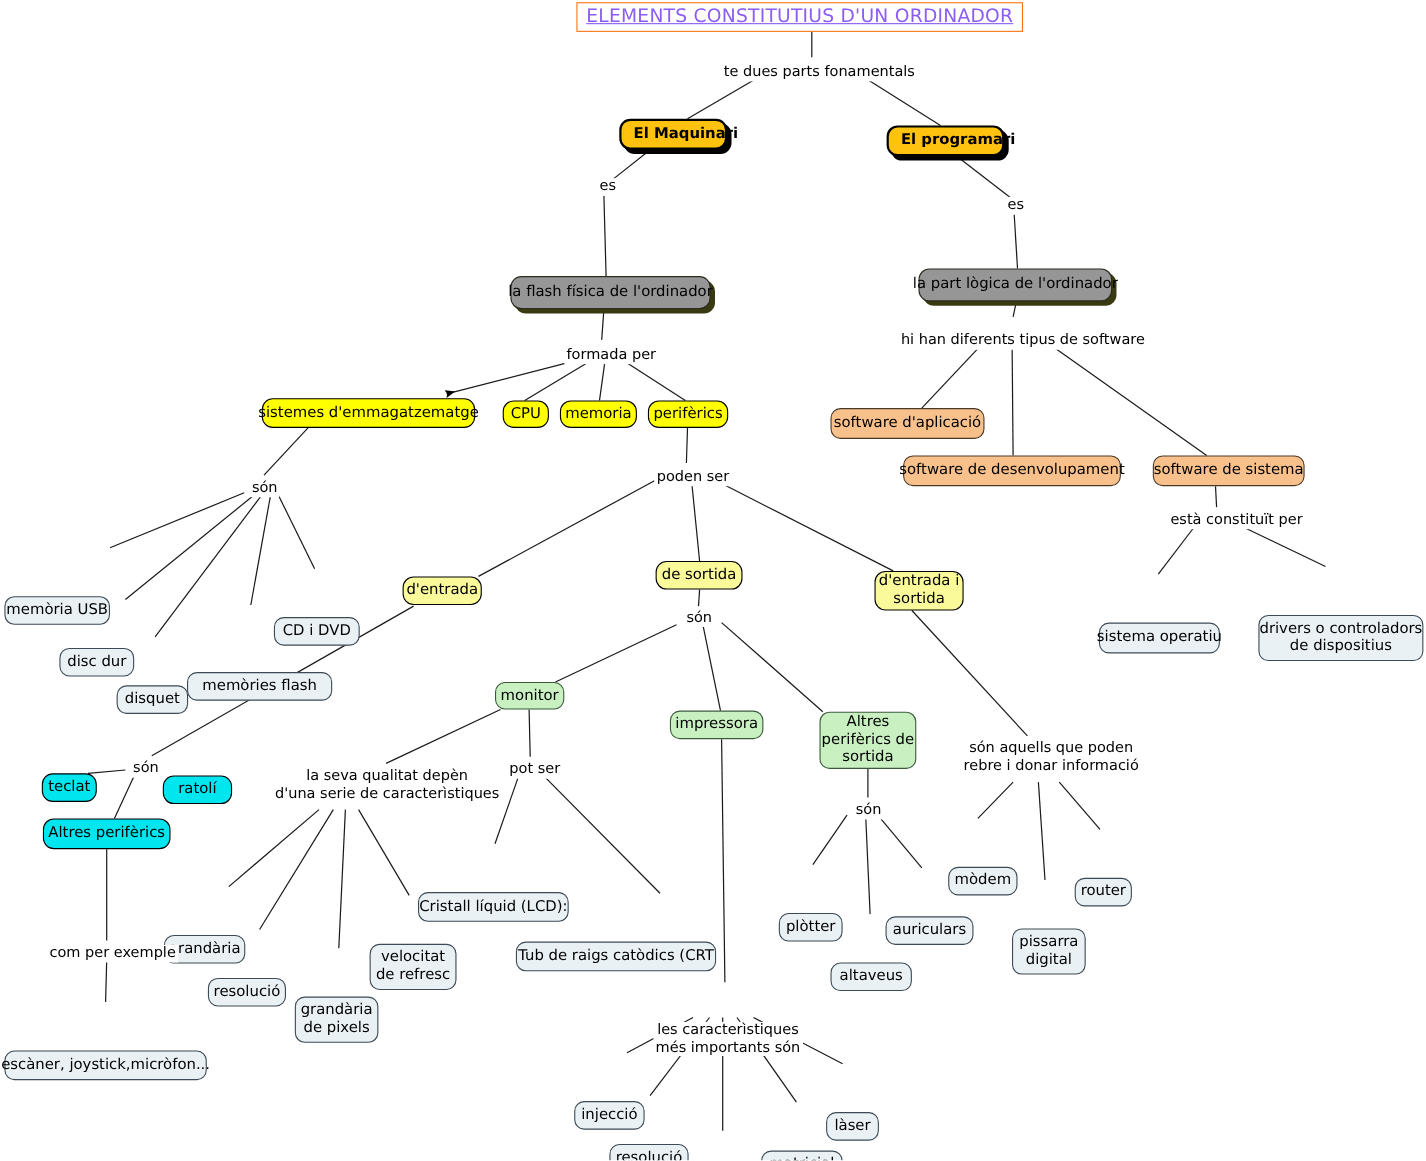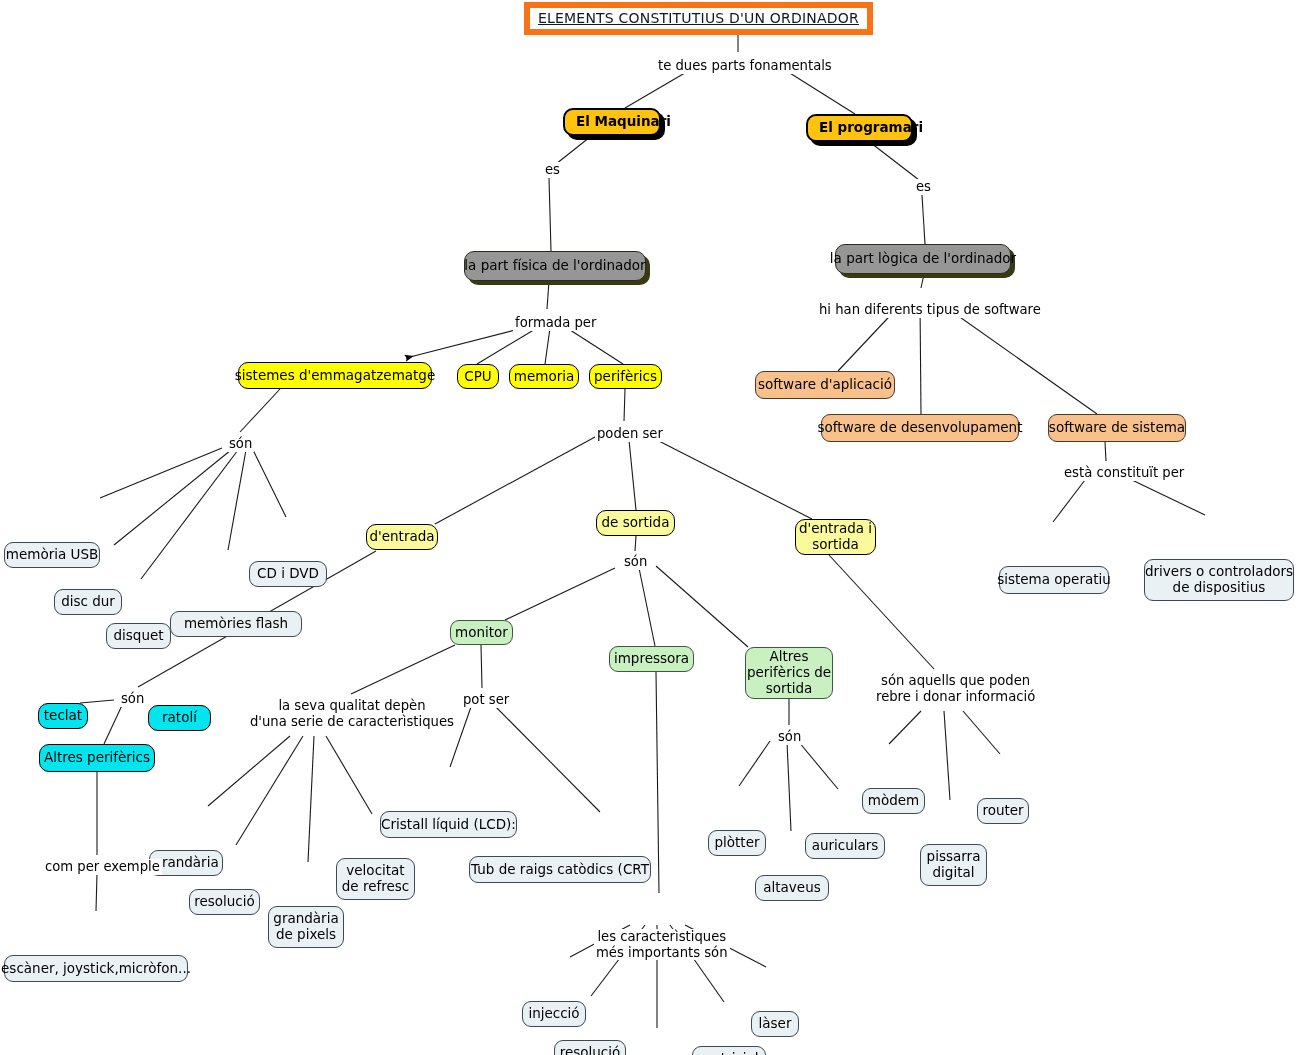--- a/index.html
+++ b/index.html
@@ -53,24 +53,24 @@
     text-align: center;
     white-space: pre;
     background: #ffffff;
     z-index: 6;
     padding: 0 2px;
   }
   
   .title-box {
     position: absolute;
     box-sizing: border-box;
-    border: 6px solid #f97316;
-    background: #ffffff;
-    color: #0f172a;
-    font-size: 14px;
+    border: 1px solid #f97316;
+    background: #ffffff;
+    color: #8b5cf6;
+    font-size: 17px;
     letter-spacing: .2px;
     text-decoration: underline;
     padding: 2px 8px 3px 8px;
     white-space: pre;
     z-index: 7;
   }
   
   .c-gold {
     background: #FFC20E;
     border: 2px solid #000000;
@@ -213,21 +213,21 @@
       <div class="phrase" style="left: 776px; top: 729px;">són</div>
       <div class="phrase" style="left: 874px; top: 673px;">són aquells que poden
 rebre i donar informació</div>
       <div class="phrase" style="left: 43px; top: 859px;">com per exemple</div>
       <div class="phrase" style="left: 594px; top: 913px; margin-top: 16px;">les caracterìstiques
 més importants són</div>
     </div>
   <div id="node-layer">
       <div class="node c-gold" style="left: 563px; top: 108px; width: 98px; height: 28px;">El Maquinari</div>
       <div class="node c-gold" style="left: 806px; top: 114px; width: 107px; height: 28px;">El programari</div>
-      <div class="node c-grey" style="left: 464px; top: 251px; width: 182px; height: 30px;">la part física de l'ordinador</div>
+      <div class="node c-grey" style="left: 464px; top: 251px; width: 182px; height: 30px;">la flash física de l'ordinador</div>
       <div class="node c-grey" style="left: 835px; top: 244px; width: 176px; height: 30px;">la part lògica de l'ordinador</div>
       <div class="node c-yellow" style="left: 238px; top: 362px; width: 194px; height: 27px;">sistemes d'emmagatzematge</div>
       <div class="node c-yellow" style="left: 457px; top: 364px; width: 42px; height: 25px;">CPU</div>
       <div class="node c-yellow" style="left: 509px; top: 364px; width: 70px; height: 25px;">memoria</div>
       <div class="node c-yellow" style="left: 589px; top: 364px; width: 73px; height: 25px;">perifèrics</div>
       <div class="node c-lightblue" style="left: 4px; top: 498px; width: 96px; height: 26px;">memòria USB</div>
       <div class="node c-lightblue" style="left: 54px; top: 545px; width: 68px; height: 26px;">disc dur</div>
       <div class="node c-lightblue" style="left: 106px; top: 579px; width: 65px; height: 26px;">disquet</div>
       <div class="node c-lightblue" style="left: 170px; top: 567px; width: 132px; height: 26px;">memòries flash</div>
       <div class="node c-lightblue" style="left: 249px; top: 517px; width: 78px; height: 26px;">CD i DVD</div>

